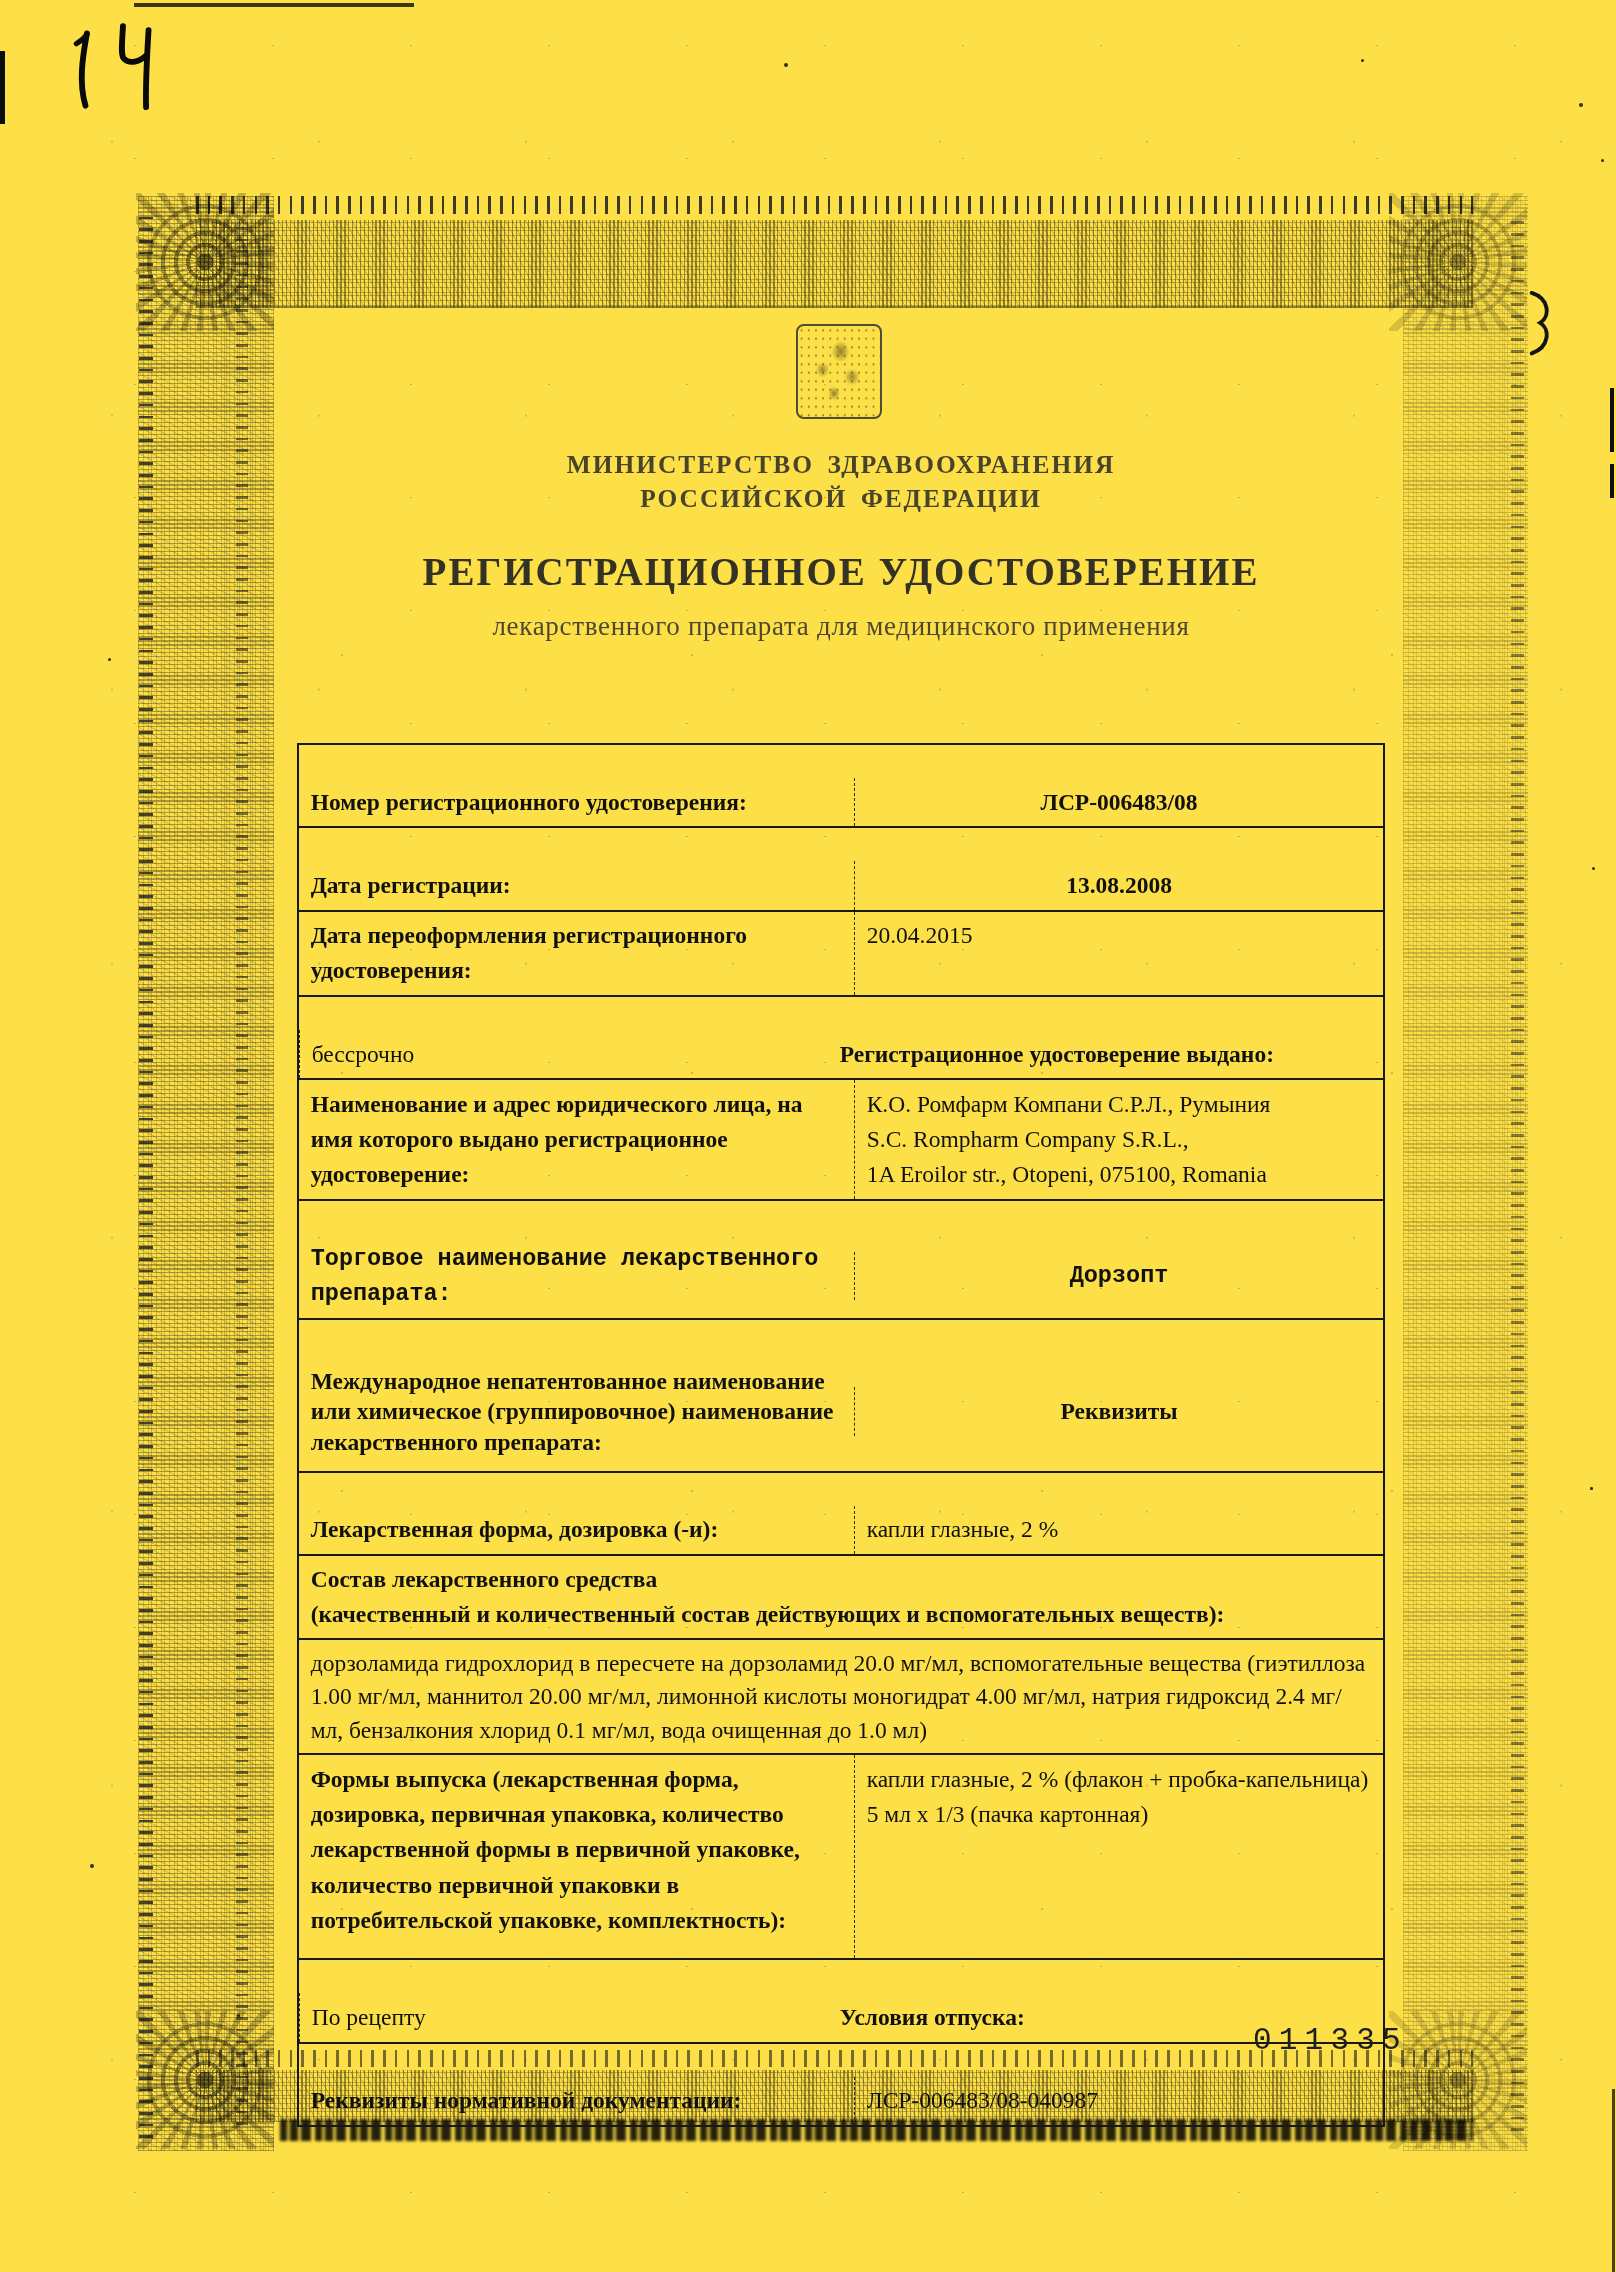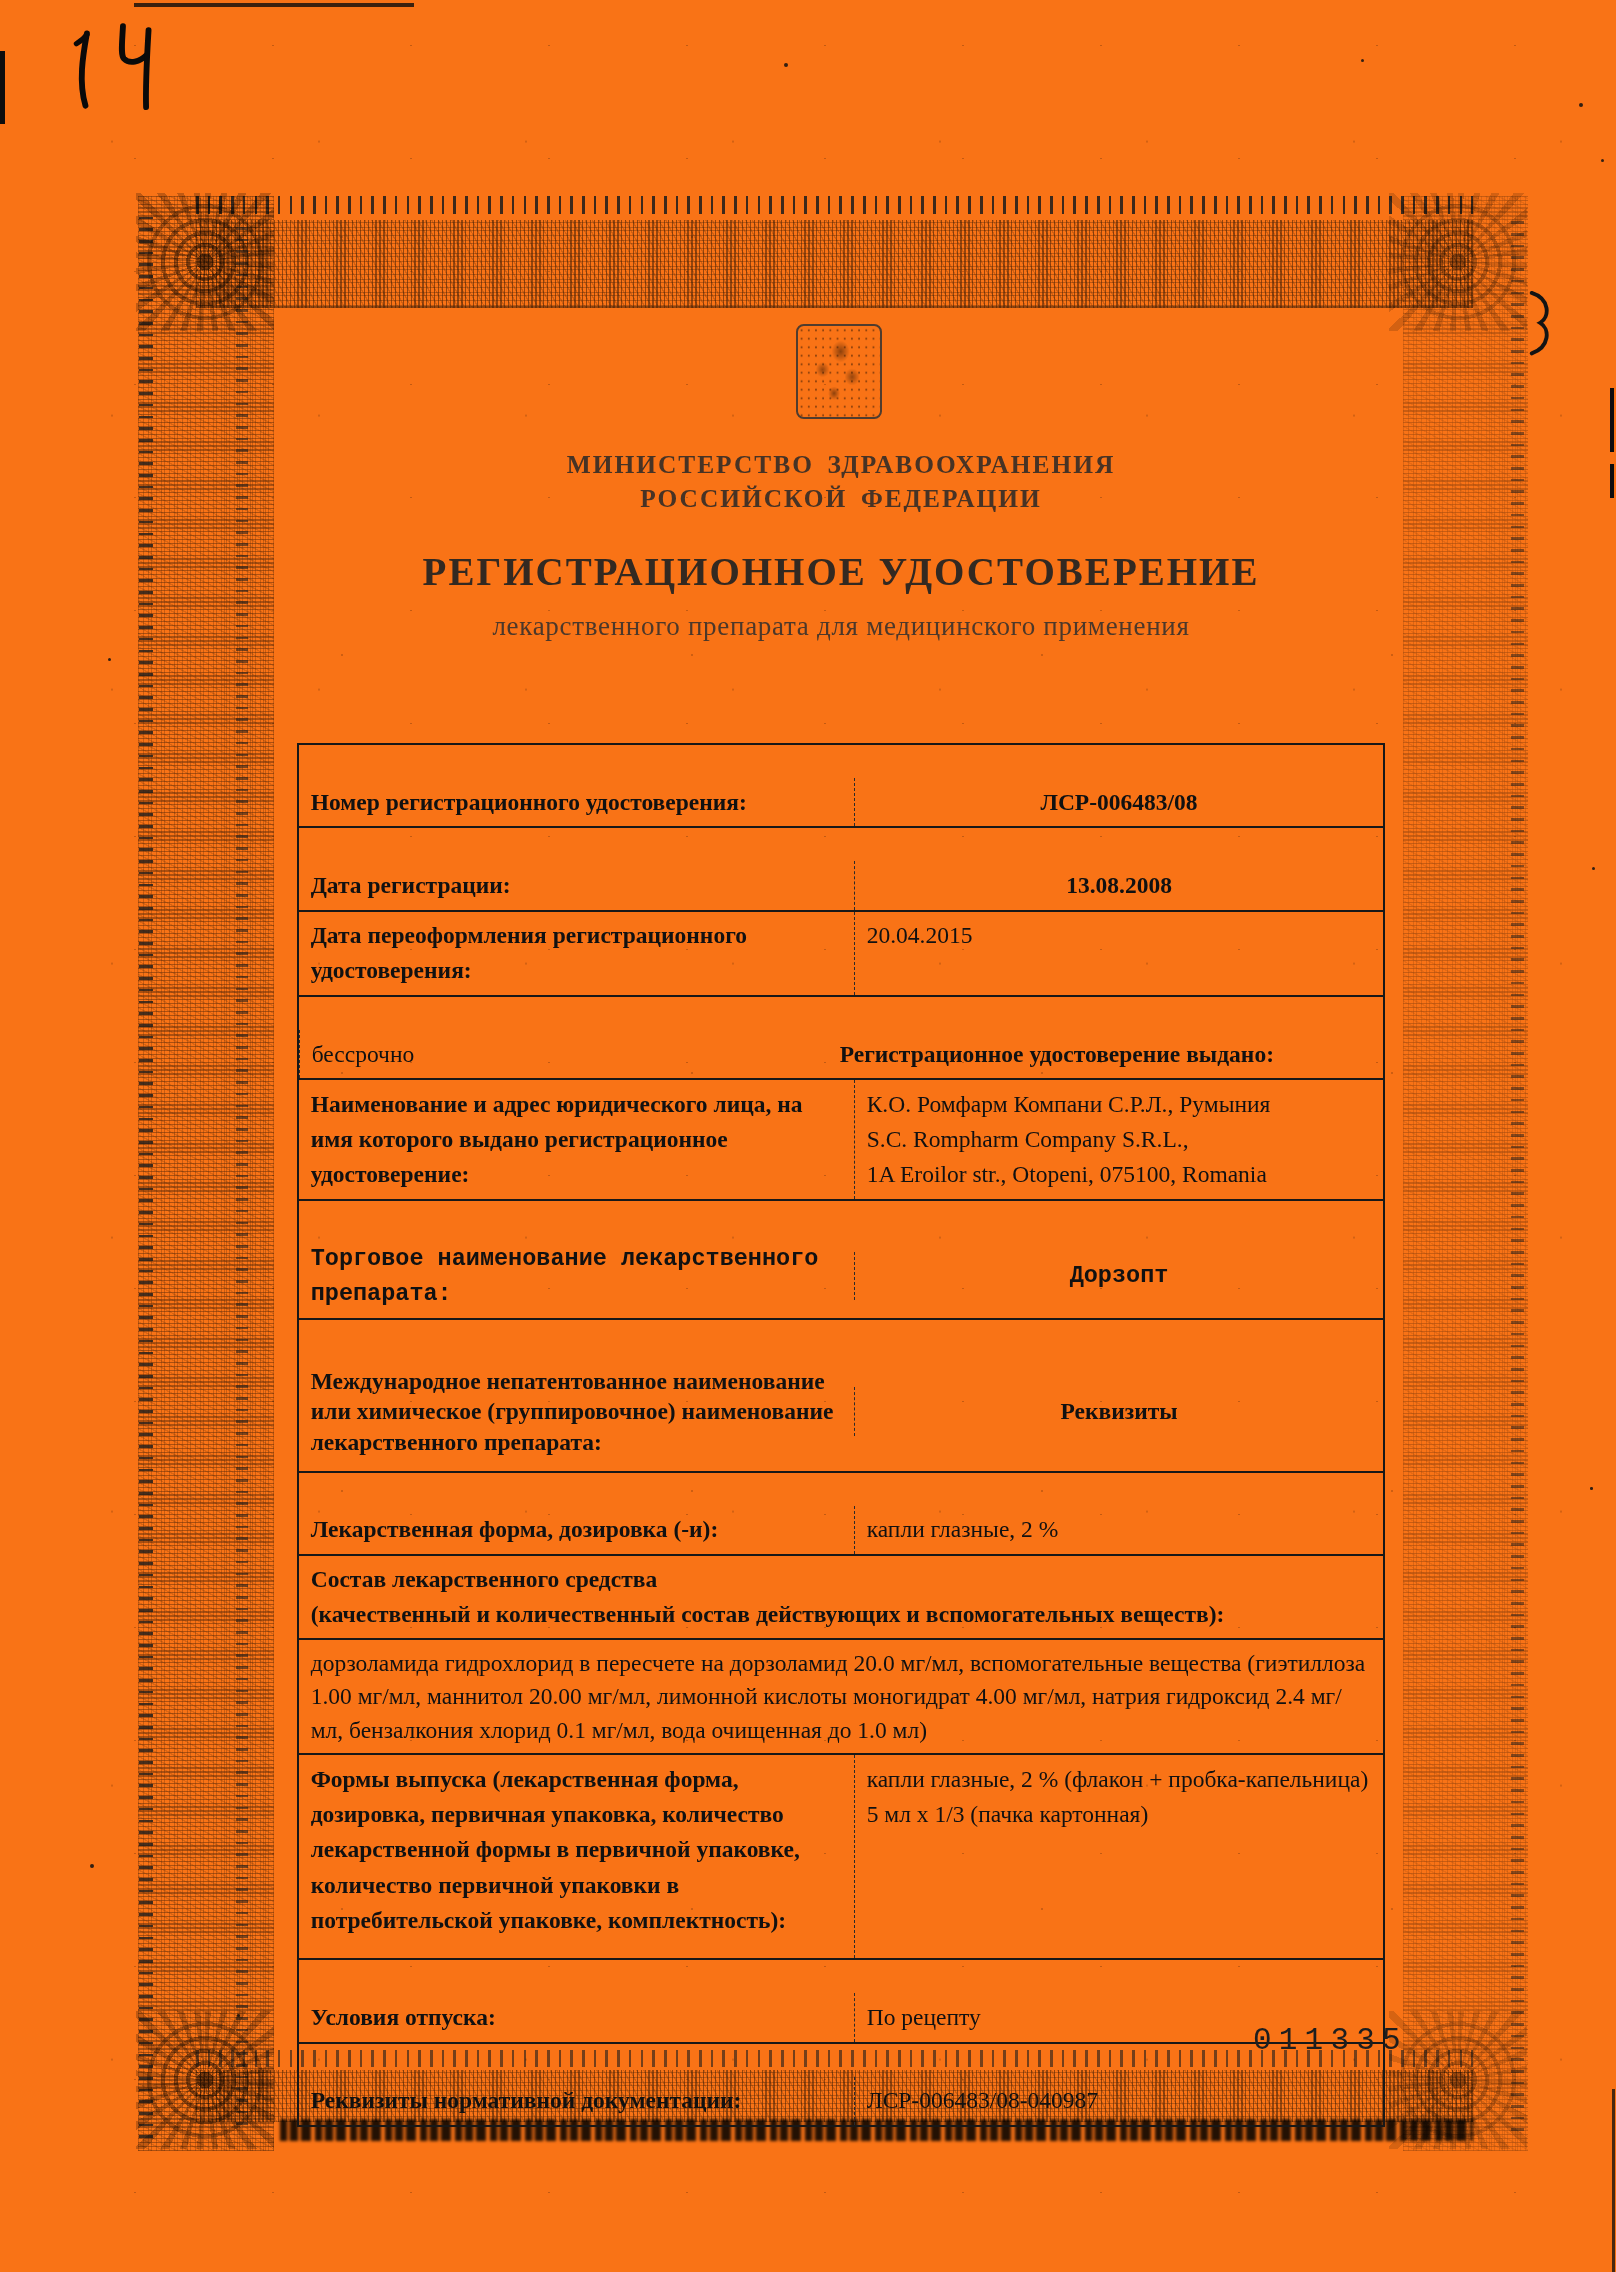--- a/index.html
+++ b/index.html
@@ -1,20 +1,20 @@
 <!DOCTYPE html>
 <html lang="ru" style="font-size:10.4px"><head>
 <meta charset="utf-8">
 <title>Регистрационное удостоверение</title>
 <style>
   html,body{margin:0;padding:0;background:#e8e8e8;}
   .page{
     position:relative;
     width:1616px;height:2273px;
-    background:#f97316;
+    background:#fde047;
     overflow:hidden;
     font-family:"Liberation Serif", serif;
     color:#1b1b1b;
   }
   
   .noise{
     position:absolute;inset:0;pointer-events:none;z-index:40;
     background-image:
       radial-gradient(rgba(0,0,0,.85) 0.7px, transparent 0.8px),
       radial-gradient(rgba(0,0,0,.6) 0.7px, transparent 0.8px),
@@ -247,22 +247,22 @@
     <div class="trow full" style="min-height:104px;">
       <div class="cell comp-txt">дорзоламида гидрохлорид в пересчете на дорзоламид 20.0 мг/мл, вспомогательные вещества (гиэтиллоза 1.00 мг/мл, маннитол 20.00 мг/мл, лимонной кислоты моногидрат 4.00 мг/мл, натрия гидроксид 2.4 мг/мл, бензалкония хлорид 0.1 мг/мл, вода очищенная до 1.0 мл)</div>
     </div>
 
     <div class="trow" style="min-height:205px;">
       <div class="cell label">Формы выпуска (лекарственная форма, дозировка, первичная упаковка, количество лекарственной формы в первичной упаковке, количество первичной упаковки в потребительской упаковке, комплектность):</div>
       <div class="cell value">капли глазные, 2 % (флакон + пробка-капельница) 5 мл х 1/3 (пачка картонная)</div>
     </div>
 
     <div class="trow vc" style="min-height:44px;">
+      <div class="cell value">По рецепту</div>
       <div class="cell label">Условия отпуска:</div>
-      <div class="cell value">По рецепту</div>
     </div>
 
     <div class="trow vc" style="min-height:43px;">
       <div class="cell label">Реквизиты нормативной документации:</div>
       <div class="cell value">ЛСР-006483/08-040987</div>
     </div>
 
   </div>
 
   <div class="serial">011335</div>

